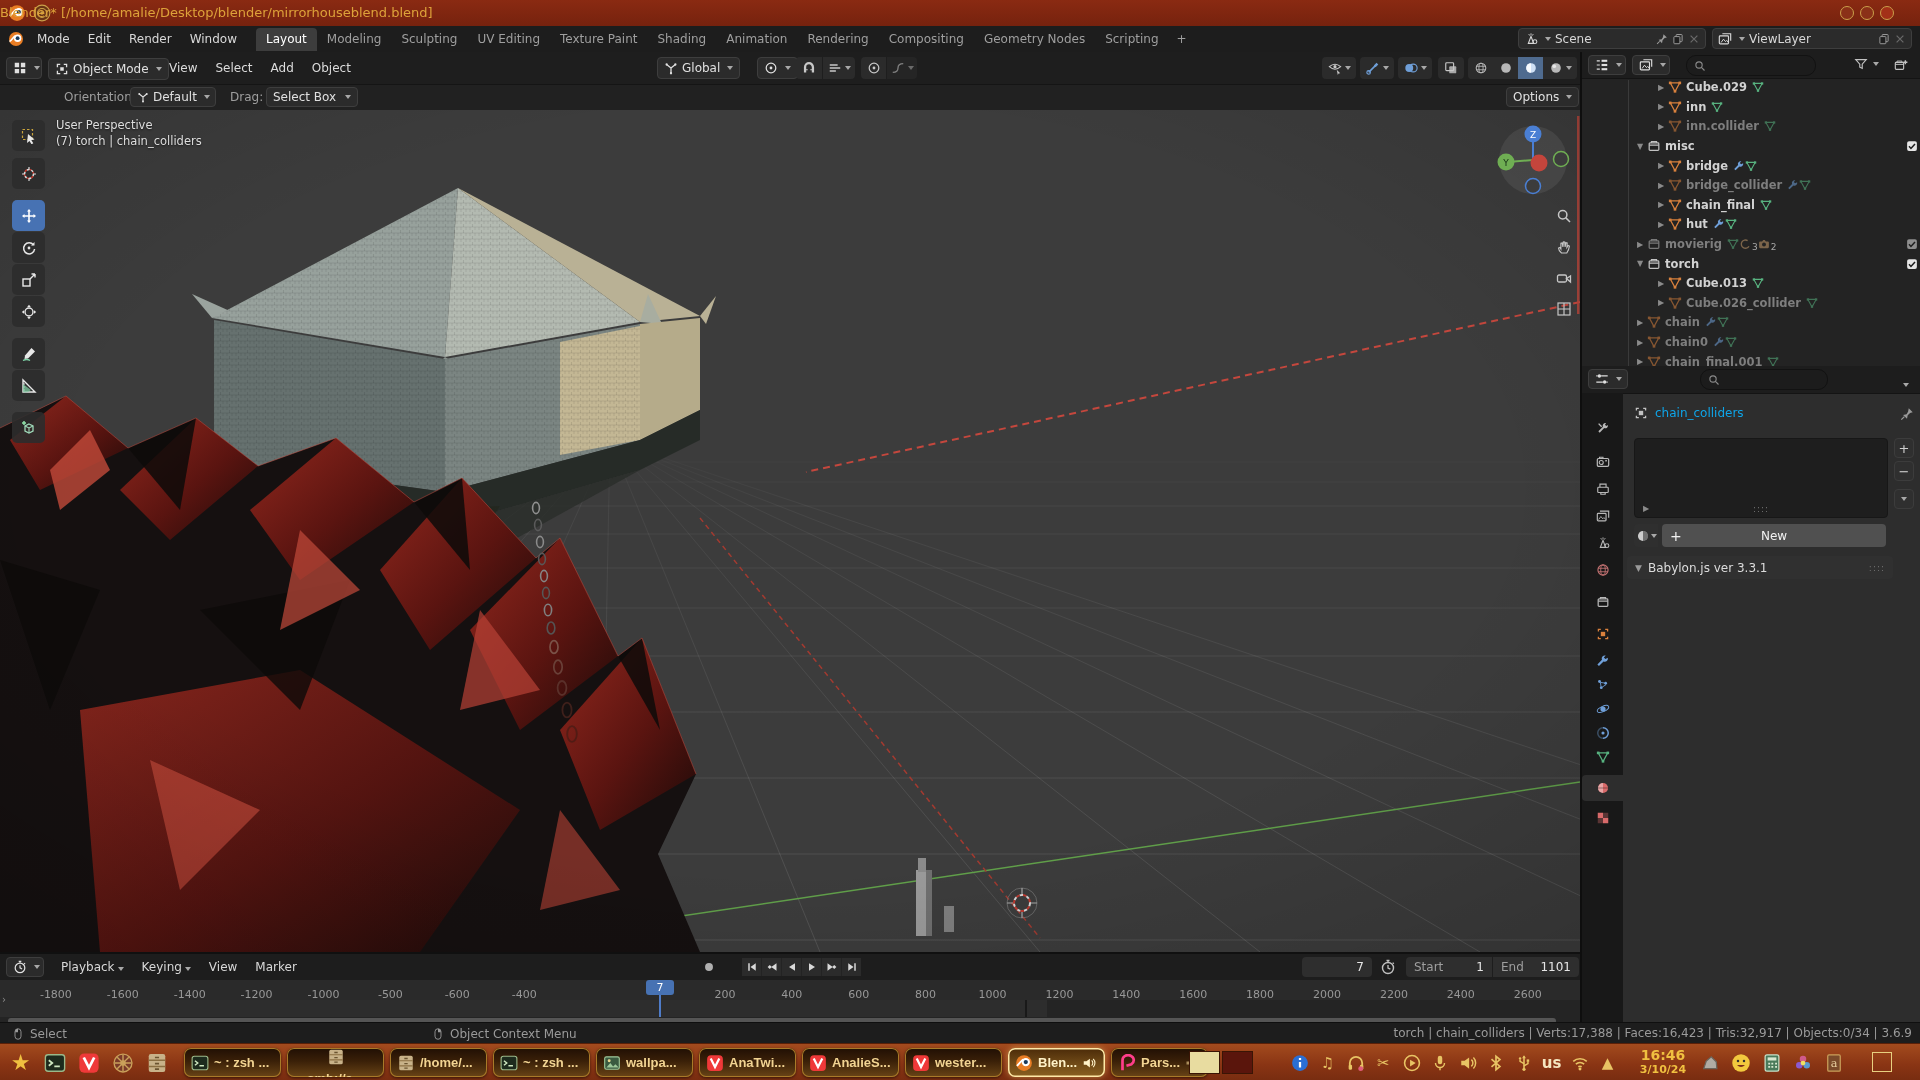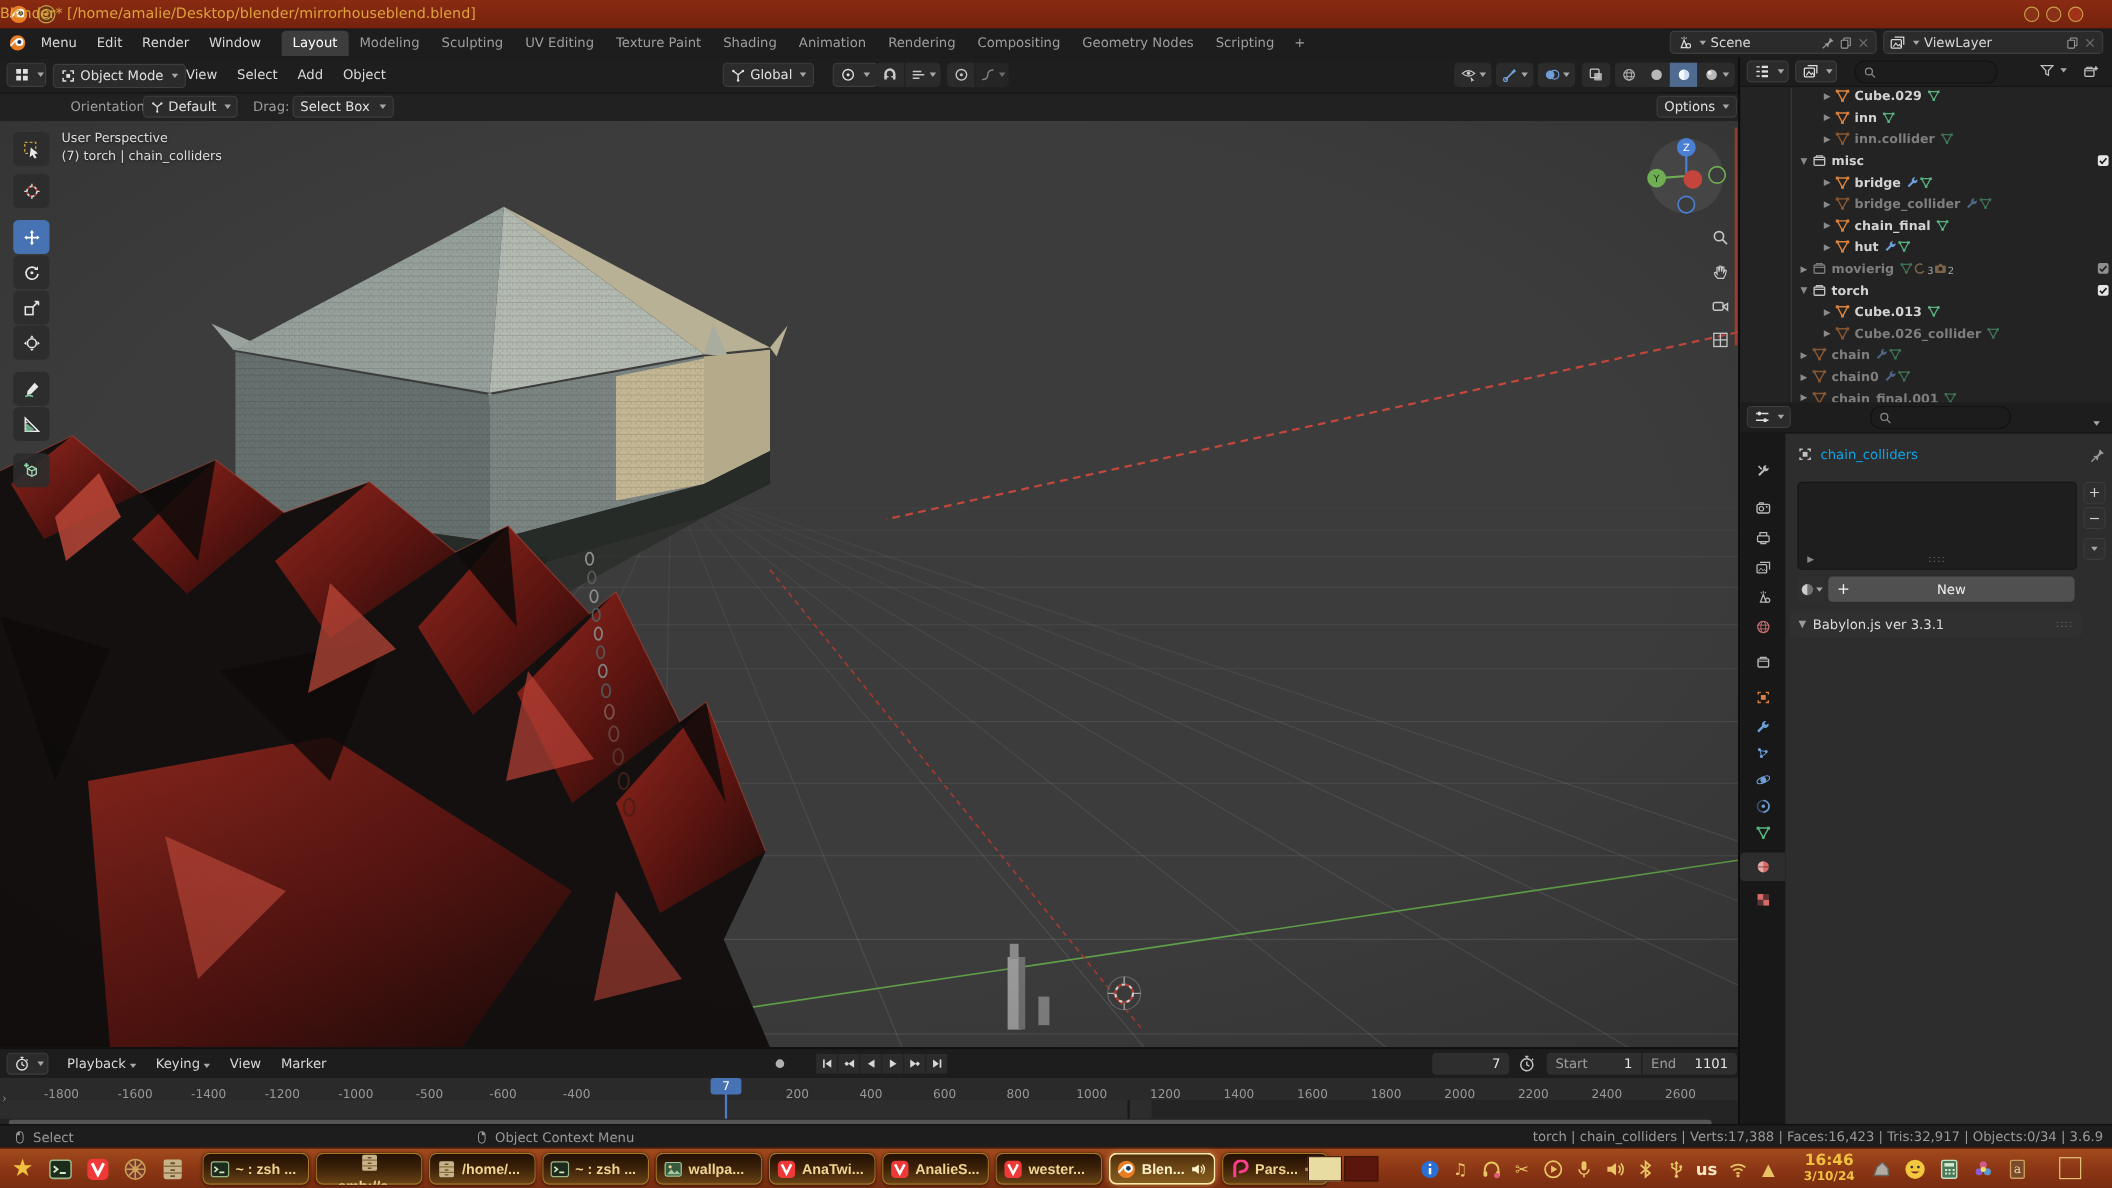--- a/index.html
+++ b/index.html
@@ -482,21 +482,21 @@
   <div class="wtitle">Blender* [/home/amalie/Desktop/blender/mirrorhouseblend.blend]</div>
   <div class="winbtn" style="left:1840px"></div>
   <div class="winbtn" style="left:1860px"></div>
   <div class="winbtn" style="left:1880px;background:#a33018"></div>
 </div>
 
 <div id="topbar" class="abs">
   <svg class="ic abs" style="left:8px;top:5px">
       <use href="#k-blender"></use>
     </svg>
-  <div class="abs" style="left:28px;top:0" id="tb-menus"><span class="tmenu">Menu</span><span class="tmenu">Edit</span><span class="tmenu">Render</span><span class="tmenu">Window</span><span class="tmenu">Help</span></div>
+  <div class="abs" style="left:28px;top:0" id="tb-menus"><span class="tmenu">Mode</span><span class="tmenu">Edit</span><span class="tmenu">Render</span><span class="tmenu">Window</span><span class="tmenu">Help</span></div>
   <div class="abs" style="left:256px;top:2px" id="tb-tabs"><span class="tab active">Layout</span><span class="tab">Modeling</span><span class="tab">Sculpting</span><span class="tab">UV Editing</span><span class="tab">Texture Paint</span><span class="tab">Shading</span><span class="tab">Animation</span><span class="tab">Rendering</span><span class="tab">Compositing</span><span class="tab">Geometry Nodes</span><span class="tab">Scripting</span><span class="addtab">+</span></div>
   <div class="abs idblock" style="left:1518px;top:2px;width:188px">
     <svg class="ic ic14">
         <use href="#p-scene"></use>
       </svg>
       <span class="caret"></span>
     <span style="flex:1">Scene</span>
     <svg class="ic ic12" style="color:#9a9a9a">
         <use href="#s-pin"></use>
       </svg>

